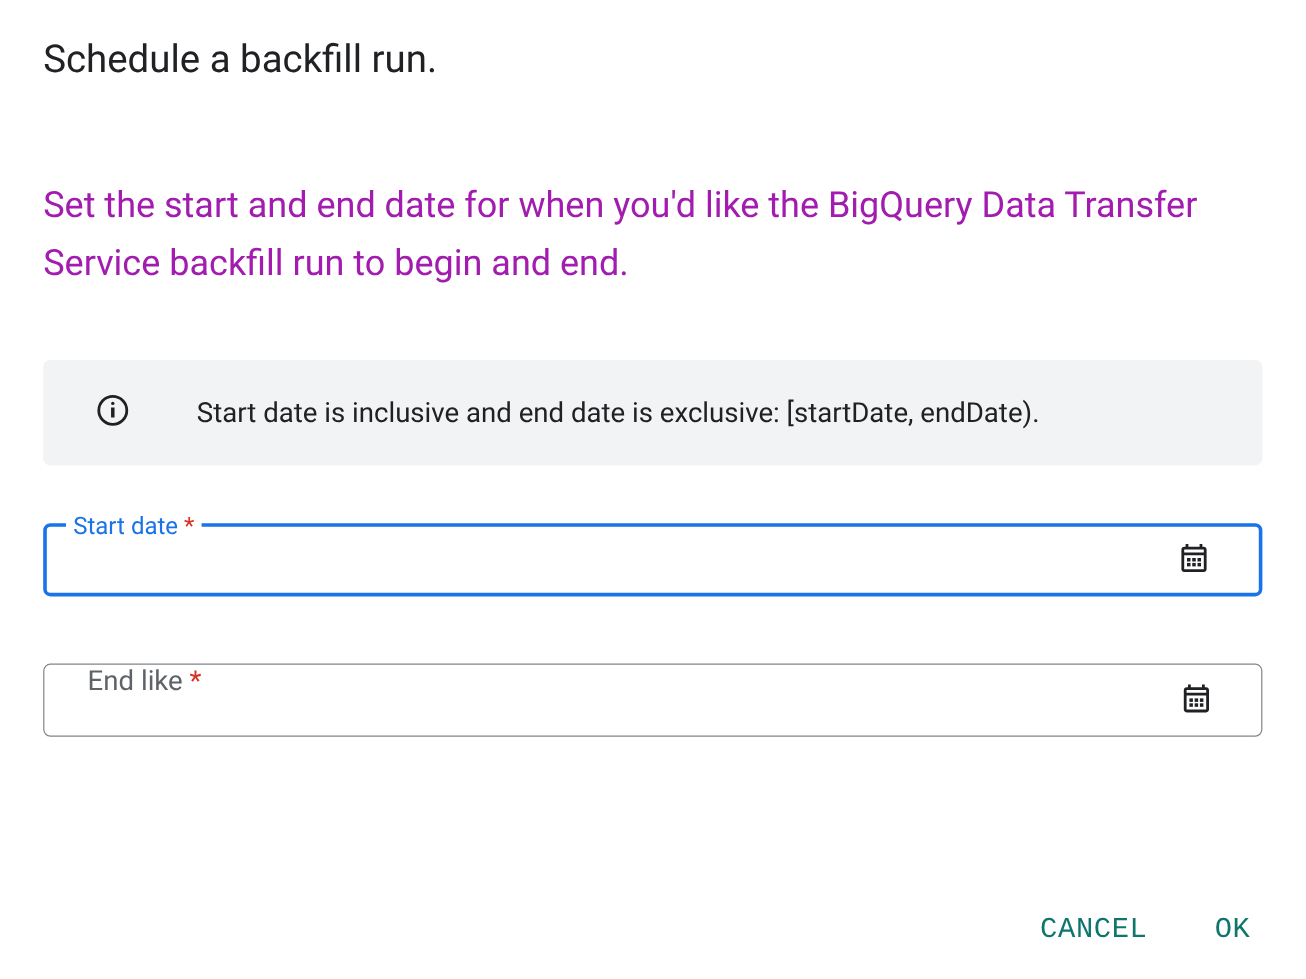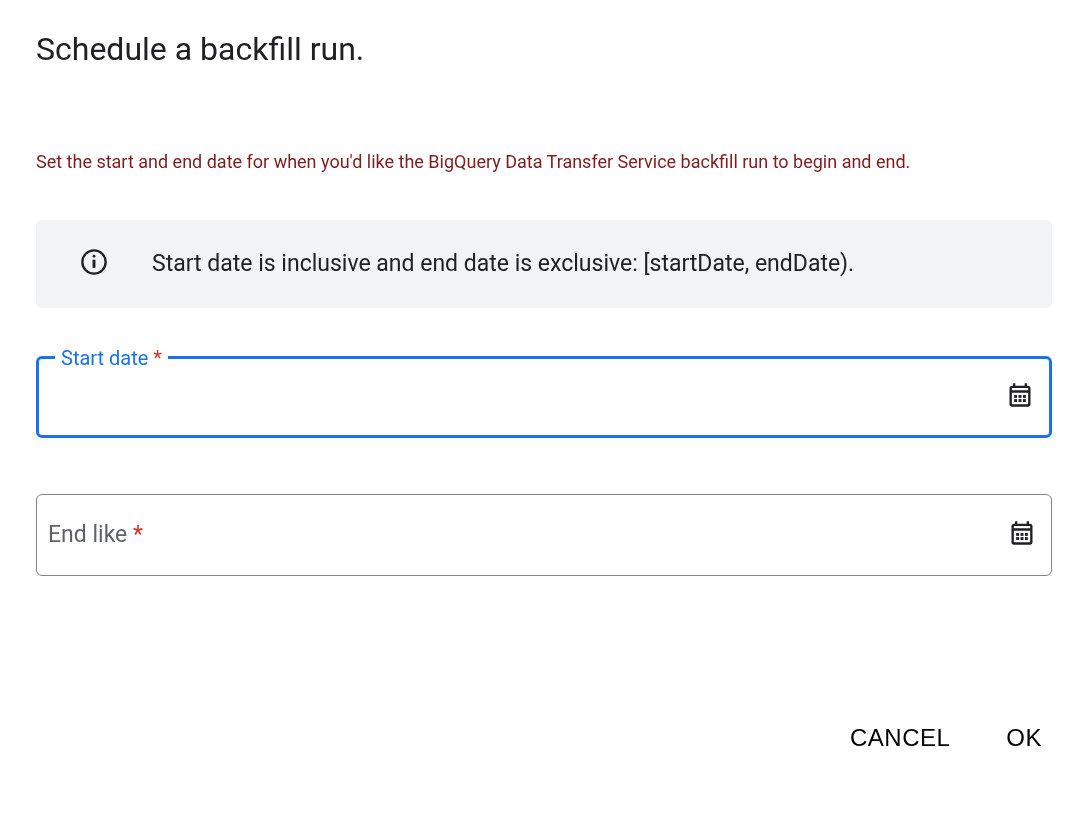--- a/index.html
+++ b/index.html
@@ -19,33 +19,33 @@
 
     .dialog-title {
       font-size: 32px;
       font-weight: 400;
       letter-spacing: 0;
       margin-bottom: 80px;
       color: #202124;
     }
 
     .dialog-description {
-      font-size: 18px;
+      font-size: 30px;
       line-height: 1.6;
-      color: #7f1d1d;
-      margin-bottom: 43px;
+      color: #a21caf;
+      margin-bottom: 56px;
     }
 
     .info-banner {
       background: #f1f3f4;
       border-radius: 6px;
       padding: 28px 44px;
       display: flex;
       align-items: center;
-      gap: 44px;
+      gap: 56px;
       margin-bottom: 48px;
     }
 
     .info-icon {
       width: 28px;
       height: 28px;
       flex-shrink: 0;
     }
 
     .info-text {
@@ -60,24 +60,23 @@
     }
 
     .field-wrapper {
       position: relative;
     }
 
     .field-outline {
       position: relative;
       border: 1px solid #80868b;
       border-radius: 6px;
-      height: 82px;
-      display: flex;
-      align-items: center;
-      padding: 0 11px;
+      height: 61px;
+      display: flex;
+      padding: 0 36px;
     }
 
     .field-outline.focused {
       border: 3px solid #1a73e8;
     }
 
     .field-label {
       position: absolute;
       background: #fff;
       padding: 0 6px;
@@ -136,24 +135,24 @@
       margin-top: 140px;
       padding-right: 6px;
     }
 
     .action-button {
       background: none;
       border: none;
       font-size: 24px;
       font-weight: 500;
       letter-spacing: 0.5px;
-      color: #000000;
+      color: #0f766e;
       cursor: pointer;
       padding: 8px 4px;
-      font-family: Liberation Sans, sans-serif;
+      font-family: Liberation Mono, monospace;
     }
   </style>
 </head>
 <body>
 
 <h1 class="dialog-title">Schedule a backfill run.</h1>
 
 <p class="dialog-description">Set the start and end date for when you'd like the BigQuery Data Transfer Service backfill run to begin and end.</p>
 
 <div class="info-banner">

